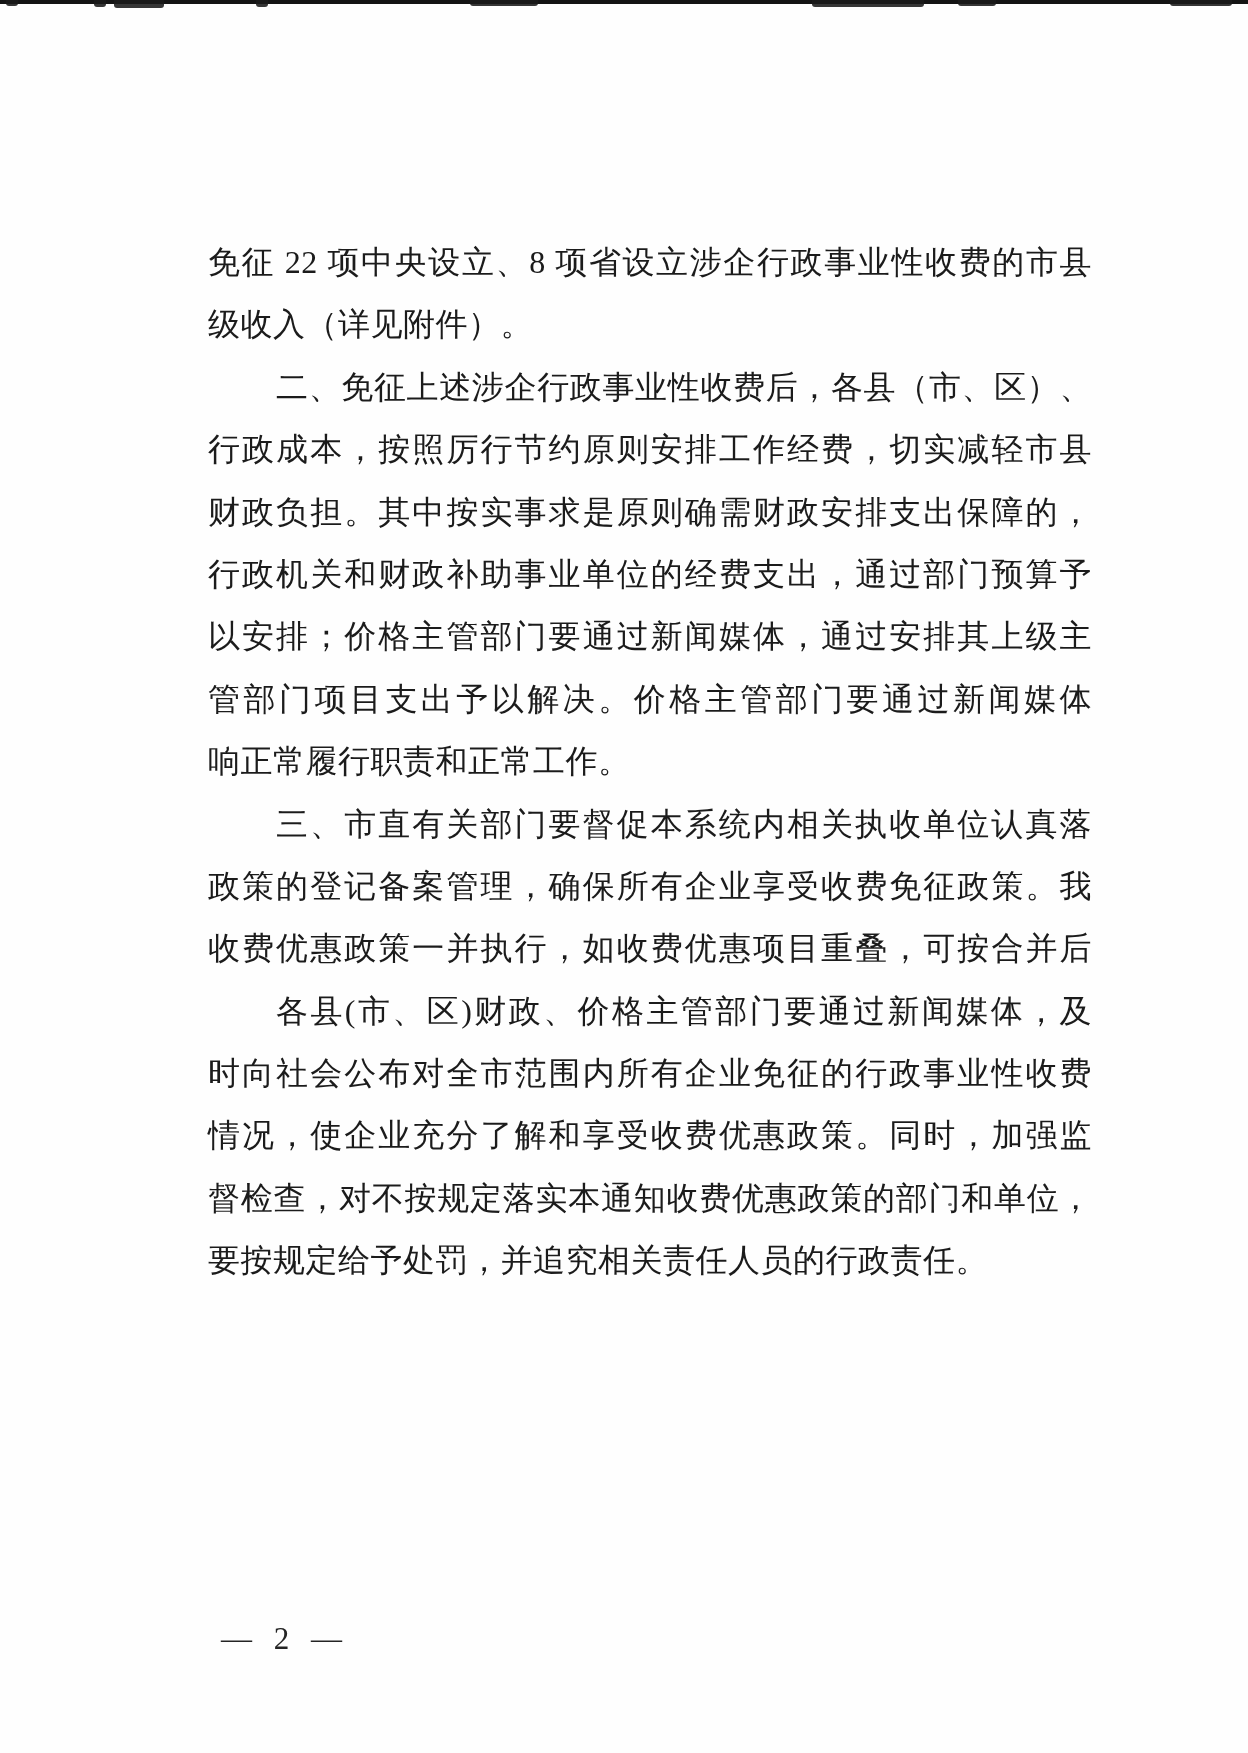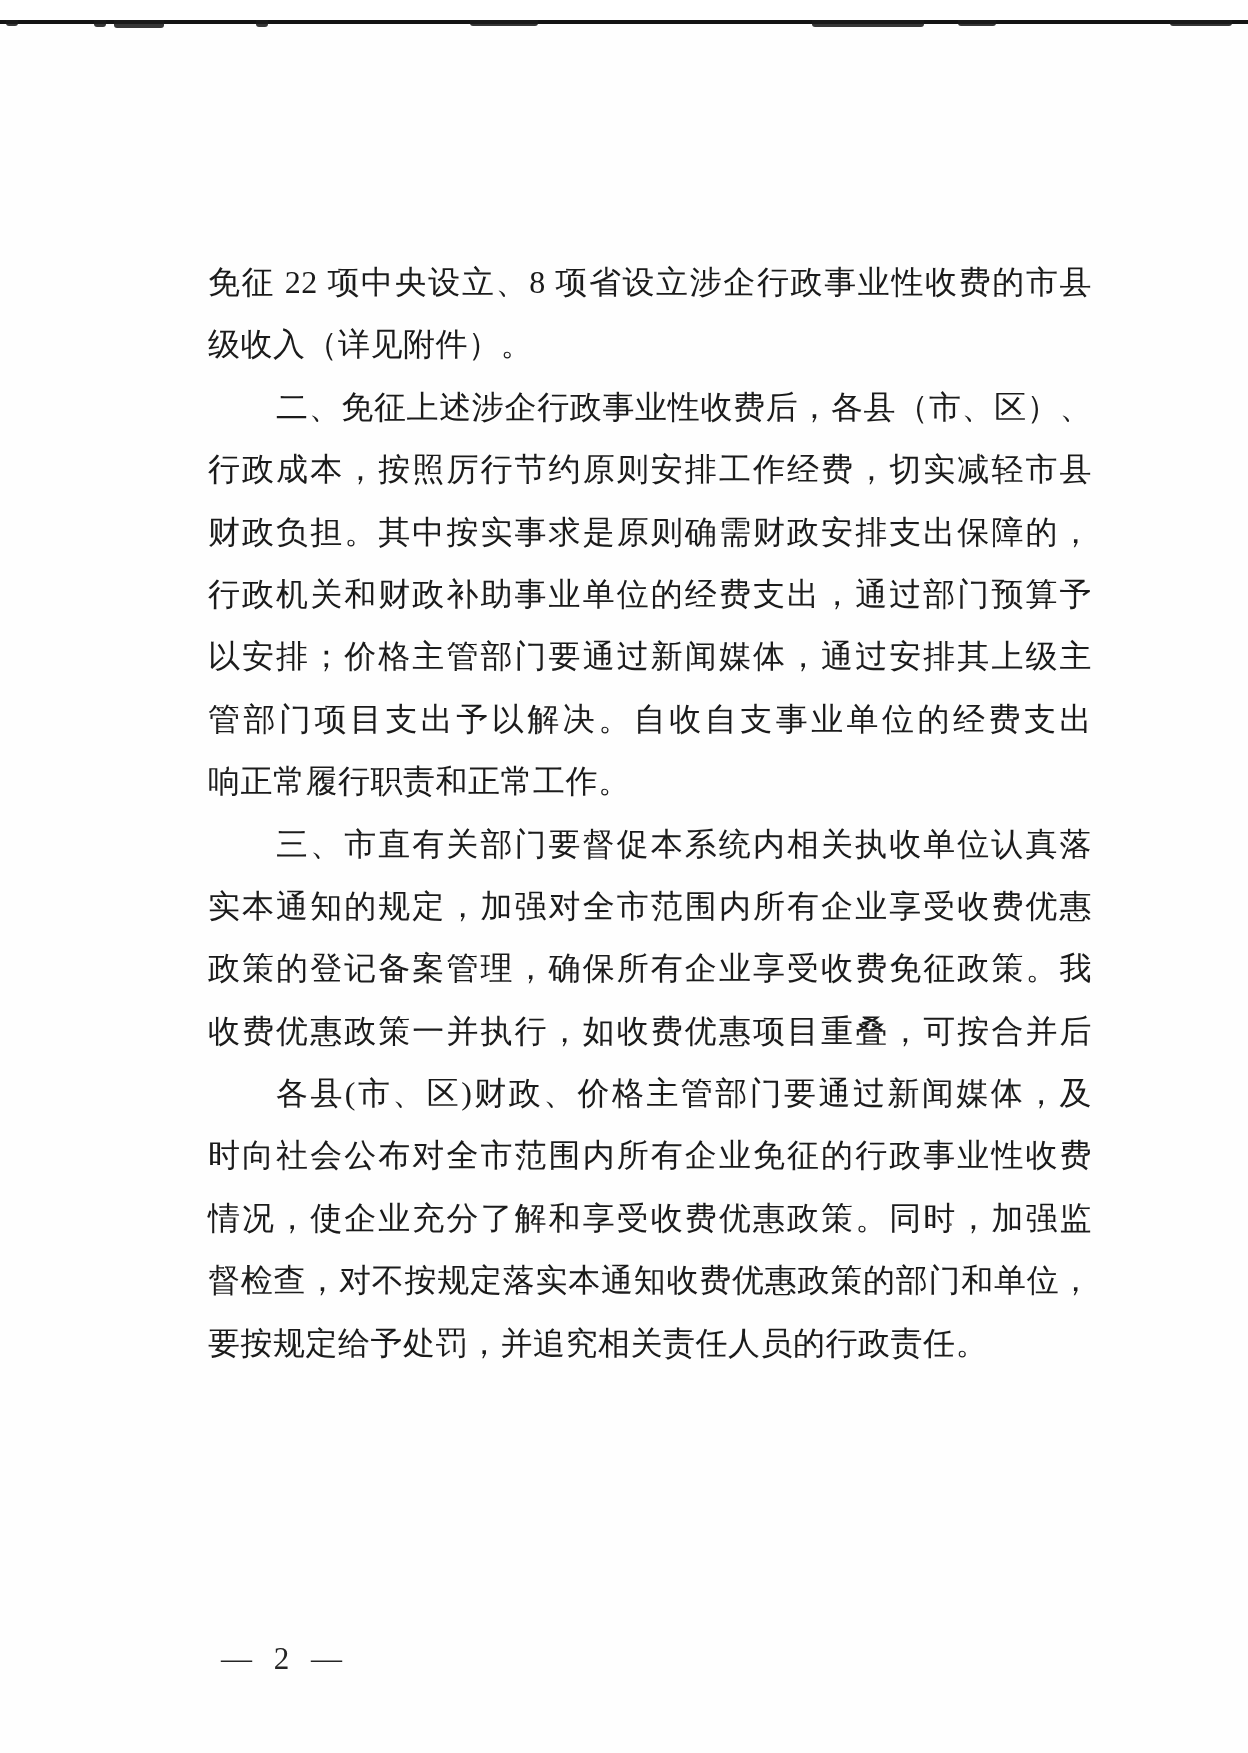--- a/index.html
+++ b/index.html
@@ -6,21 +6,20 @@
   html, body { background: #ffffff; }
   body {
     width: 1248px; height: 1753px;
     position: relative;
     font-family: "Liberation Serif", "DejaVu Serif", serif;
     overflow: hidden;
   }
   .page {
     position: absolute; inset: 0;
     background: #fefefe;
-    margin-top: 20px;
   }
   
   .top-artifact {
     position: absolute; top: 0; left: 0;
     width: 1248px; height: 4px;
     background: #141414;
   }
   .top-artifact .blob {
     position: absolute; top: 0;
     background: #1a1a1a; opacity: 0.88;
@@ -89,24 +88,23 @@
   </div>
 
   <main class="textblock">
     <p class="line full">免征 22 项中央设立、8 项省设立涉企行政事业性收费的市县</p>
     <p class="line short">级收入（详见附件）。</p>
     <p class="line full indent">二、免征上述涉企行政事业性收费后，各县（市、区）、</p>
     <p class="line full">行政成本，按照厉行节约原则安排工作经费，切实减轻市县</p>
     <p class="line full">财政负担。其中按实事求是原则确需财政安排支出保障的，</p>
     <p class="line full">行政机关和财政补助事业单位的经费支出，通过部门预算予</p>
     <p class="line full">以安排；价格主管部门要通过新闻媒体，通过安排其上级主</p>
-    <p class="line full">管部门项目支出予以解决。自收自支事业单位的经费支出</p>
+    <p class="line full">管部门项目支出予以解决。价格主管部门要通过新闻媒体</p>
     <p class="line short">响正常履行职责和正常工作。</p>
     <p class="line full indent">三、市直有关部门要督促本系统内相关执收单位认真落</p>
-    <p class="line full">实本通知的规定，加强对全市范围内所有企业享受收费优惠</p>
     <p class="line full">政策的登记备案管理，确保所有企业享受收费免征政策。我</p>
     <p class="line full">收费优惠政策一并执行，如收费优惠项目重叠，可按合并后</p>
     <p class="line full indent">各县(市、区)财政、价格主管部门要通过新闻媒体，及</p>
     <p class="line full">时向社会公布对全市范围内所有企业免征的行政事业性收费</p>
     <p class="line full">情况，使企业充分了解和享受收费优惠政策。同时，加强监</p>
     <p class="line full">督检查，对不按规定落实本通知收费优惠政策的部门和单位，</p>
     <p class="line short">要按规定给予处罚，并追究相关责任人员的行政责任。</p>
   </main>
 
   <div class="speck"></div>

